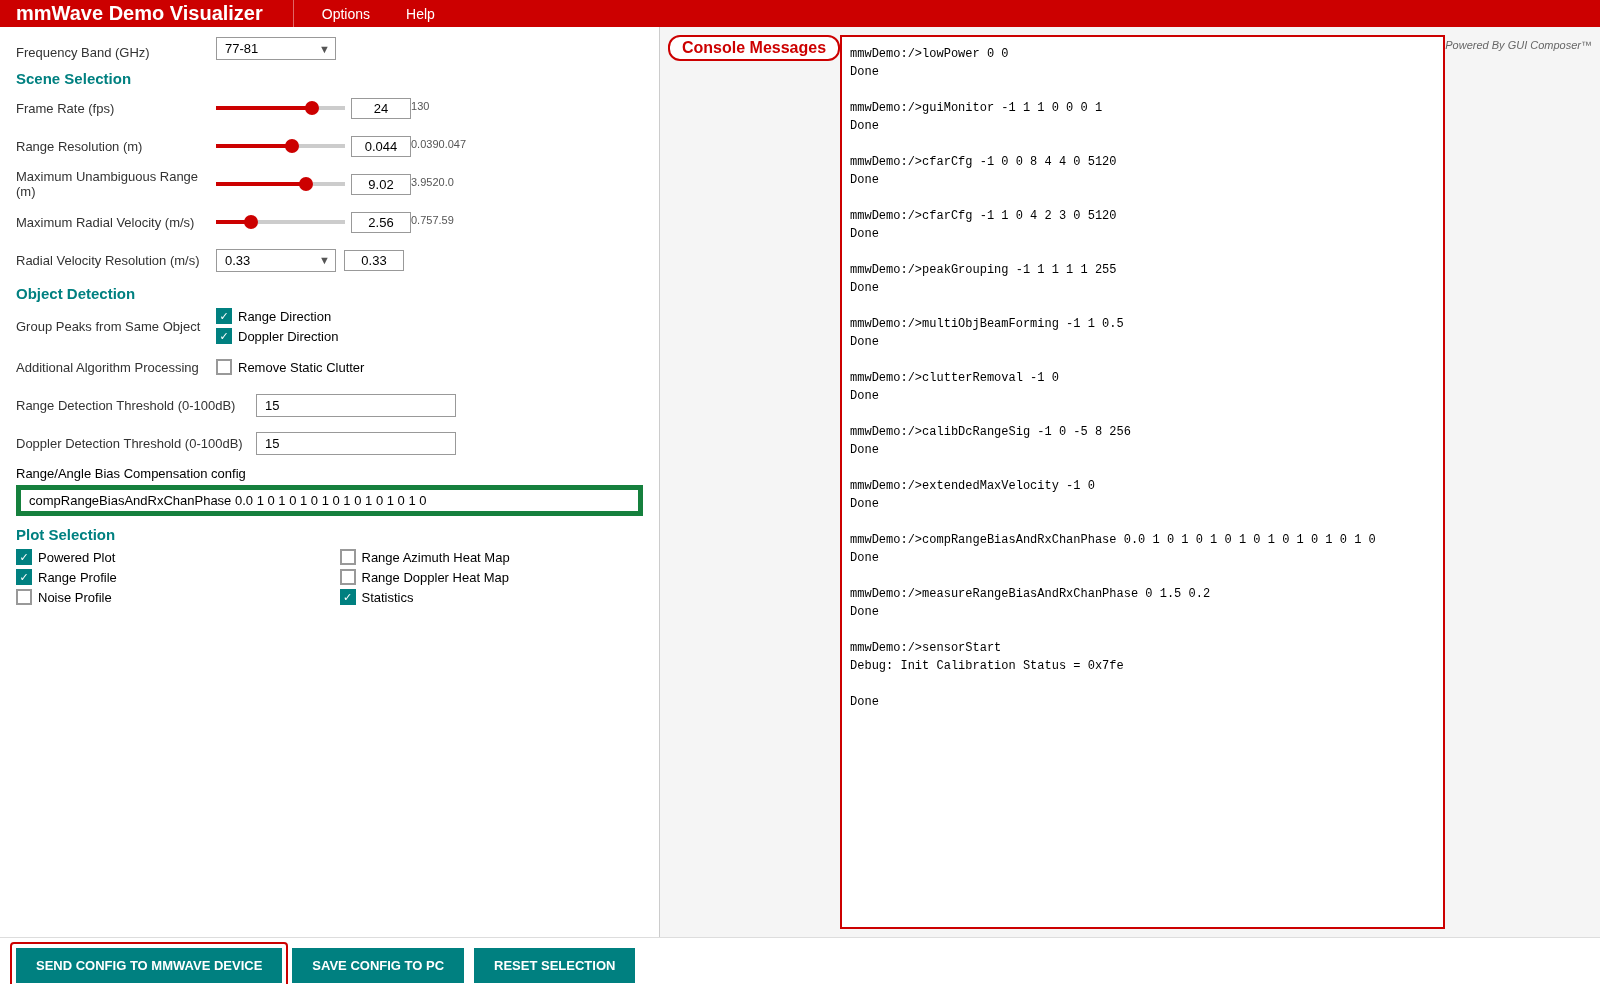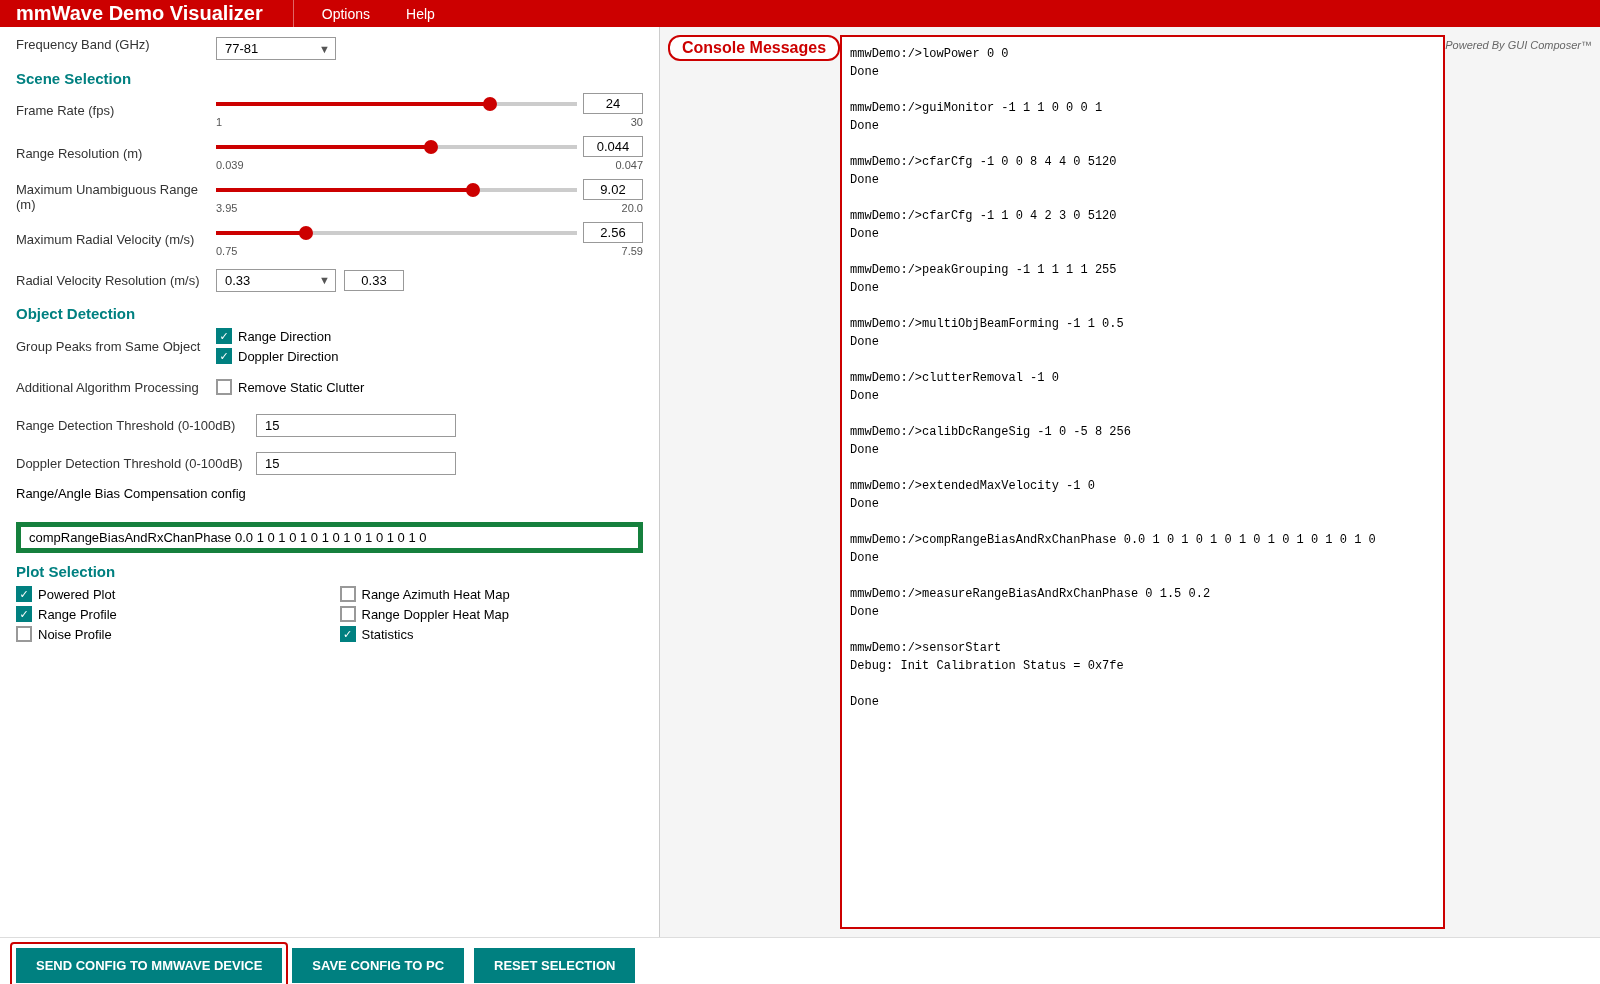--- a/index.html
+++ b/index.html
@@ -27,35 +27,35 @@
 
     
     .section-header { color: #008080; font-size: 15px; font-weight: bold; margin: 10px 0 6px 0; }
 
     
     .form-row { display: flex; align-items: center; margin-bottom: 8px; min-height: 30px; }
     .form-label { width: 200px; font-size: 13px; color: #333; flex-shrink: 0; }
     .form-label-wide { width: 240px; font-size: 13px; color: #333; flex-shrink: 0; }
 
     
-    .freq-row { display: flex; align-items: flex-start; margin-bottom: 6px; }
+    .freq-row { display: flex; align-items: flex-end; margin-bottom: 6px; }
     .select-wrapper { position: relative; display: inline-block; }
     .styled-select {
       appearance: none; -webkit-appearance: none;
       border: 1px solid #999; padding: 3px 24px 3px 8px;
       font-size: 13px; background: white; cursor: pointer;
       min-width: 120px;
     }
     .select-arrow {
       position: absolute; right: 6px; top: 50%; transform: translateY(-50%);
       pointer-events: none; color: #555; font-size: 11px;
     }
 
     
-    .slider-container { display: flex; flex-direction: column; flex: 1; }
+    .slider-container { display: flex; flex-direction: row; flex: 1; }
     .slider-row-inner { display: flex; align-items: center; gap: 6px; }
     .slider-labels { display: flex; justify-content: space-between; font-size: 11px; color: #555; margin-top: 2px; }
     .value-box {
       border: 1px solid #999; padding: 2px 6px; min-width: 60px;
       text-align: center; font-size: 13px; background: white;
     }
 
     
     input[type=range] {
       -webkit-appearance: none; appearance: none;
@@ -238,21 +238,21 @@
       <span class="form-label-wide">Range Detection Threshold (0-100dB)</span>
       <input type="text" class="text-input" value="15" style="">
     </div>
 
     <div class="form-row">
       <span class="form-label-wide">Doppler Detection Threshold (0-100dB)</span>
       <input type="text" class="text-input" value="15" style="">
     </div>
 
     <div class="bias-comp-row">
-      <div style="margin-bottom:21px;">Range/Angle Bias Compensation config</div>
+      <div style="margin-bottom:4px;">Range/Angle Bias Compensation config</div>
       <input type="text" class="text-input-wide" value="compRangeBiasAndRxChanPhase 0.0 1 0 1 0 1 0 1 0 1 0 1 0 1 0 1 0" style="">
     </div>
 
     <div class="section-header">Plot Selection</div>
 
     <div class="plot-grid">
       <div class="checkbox-item">
         <div class="checkbox-checked">✓</div>
         <span>Powered Plot</span>
       </div>

